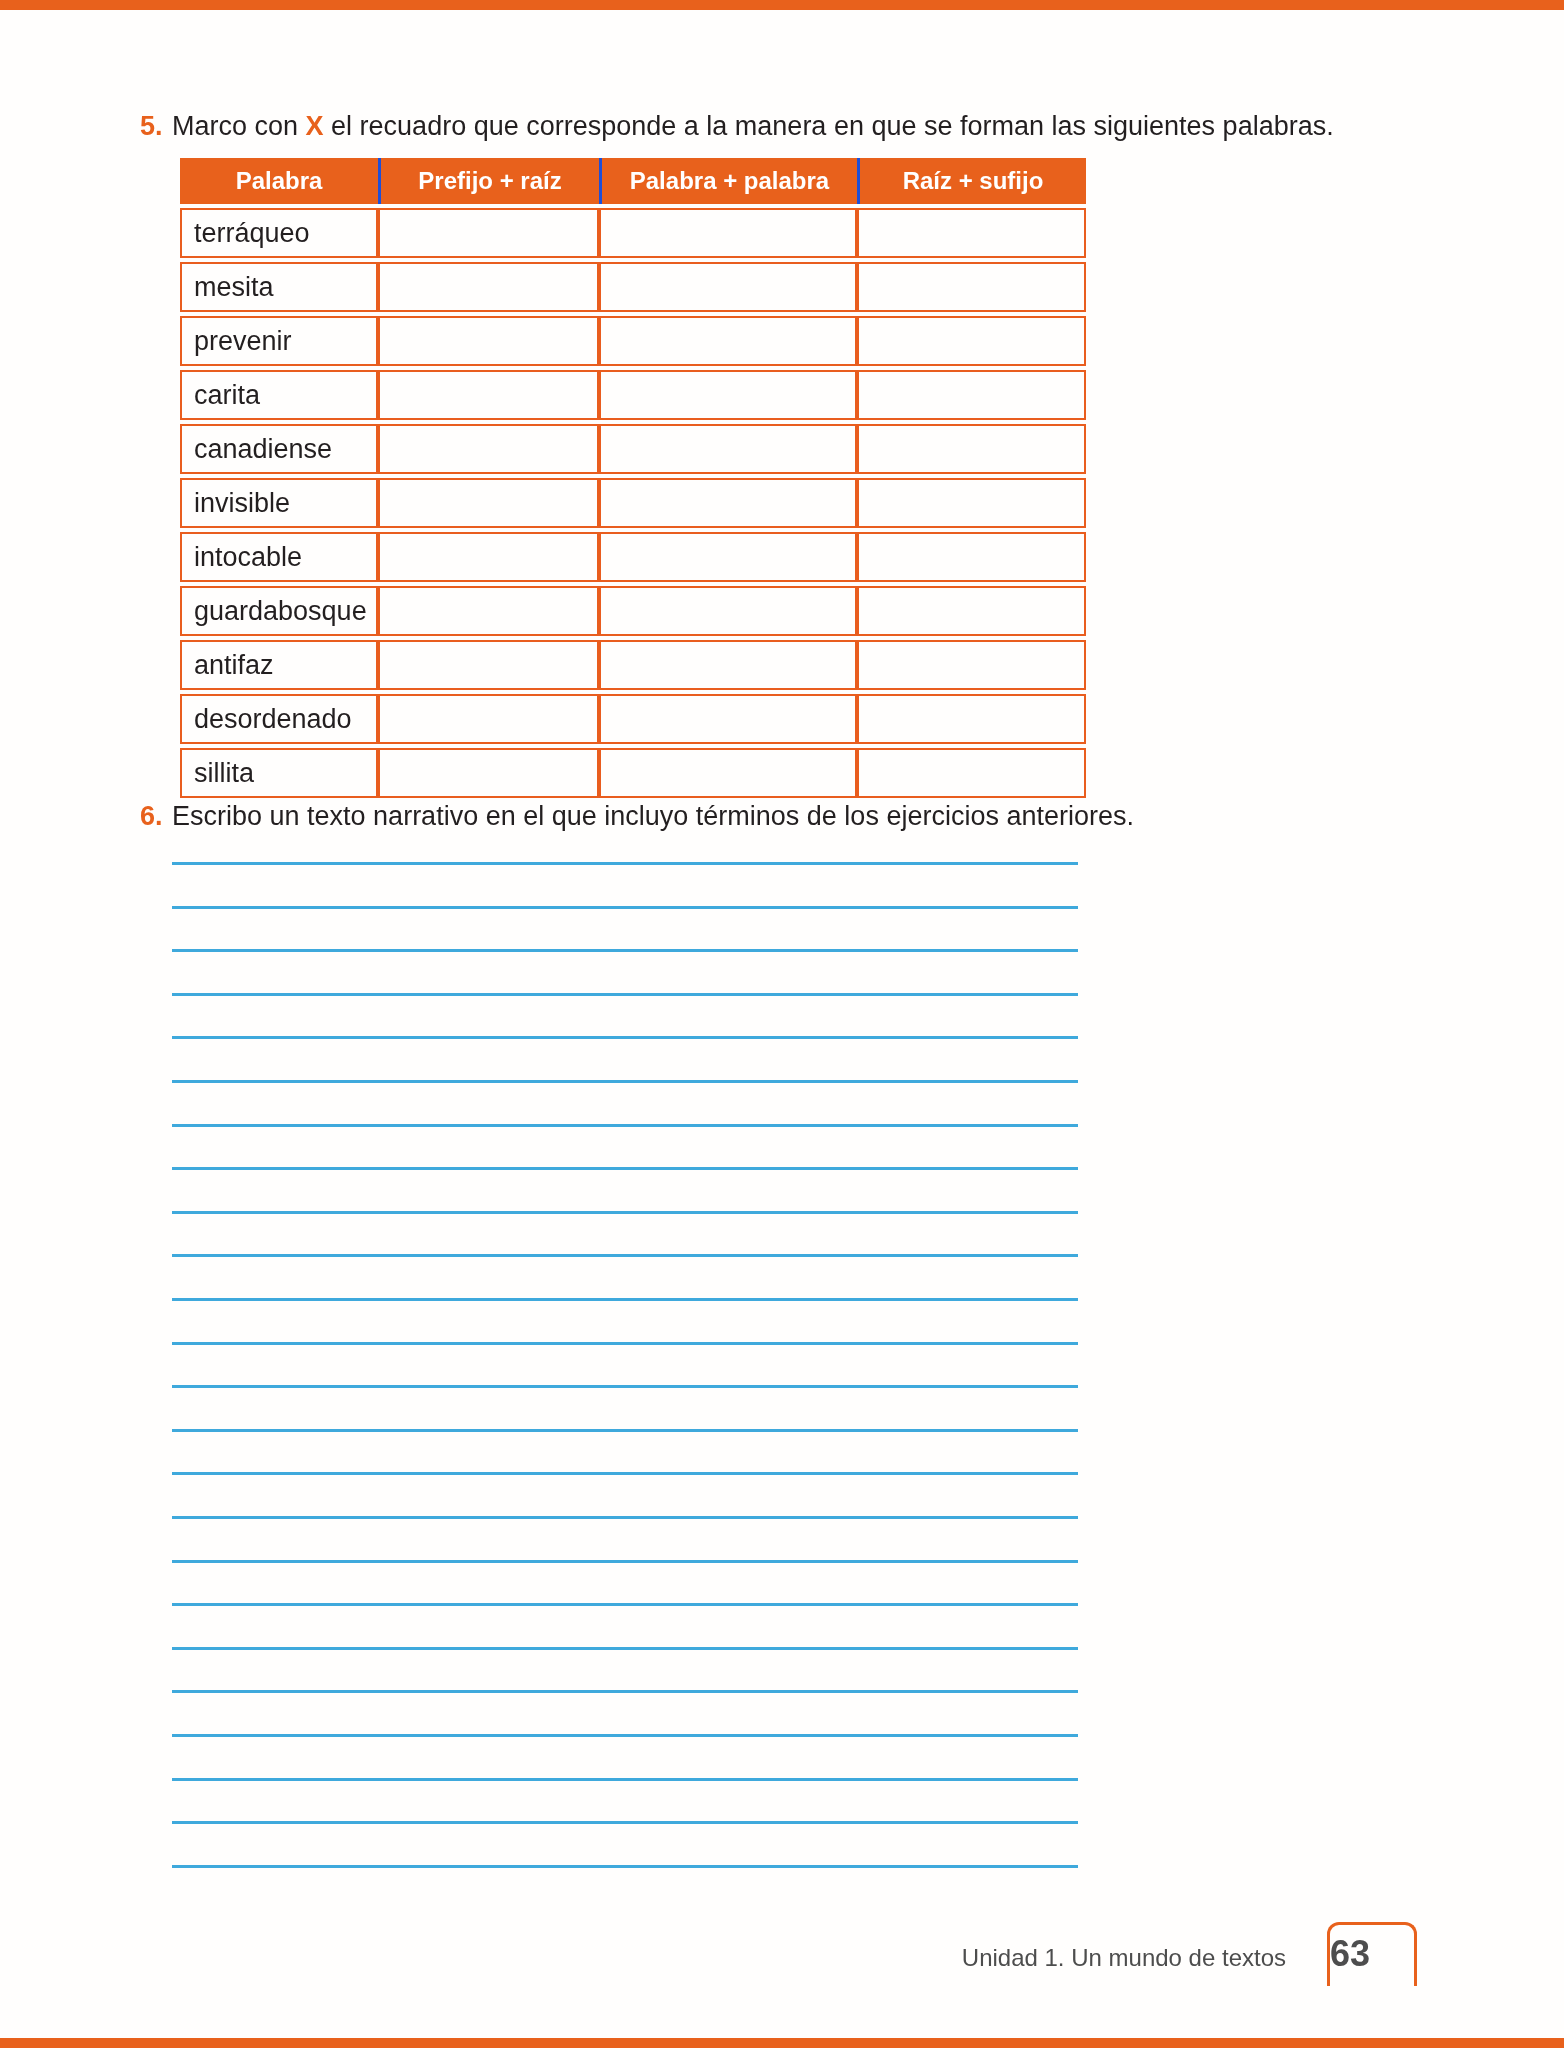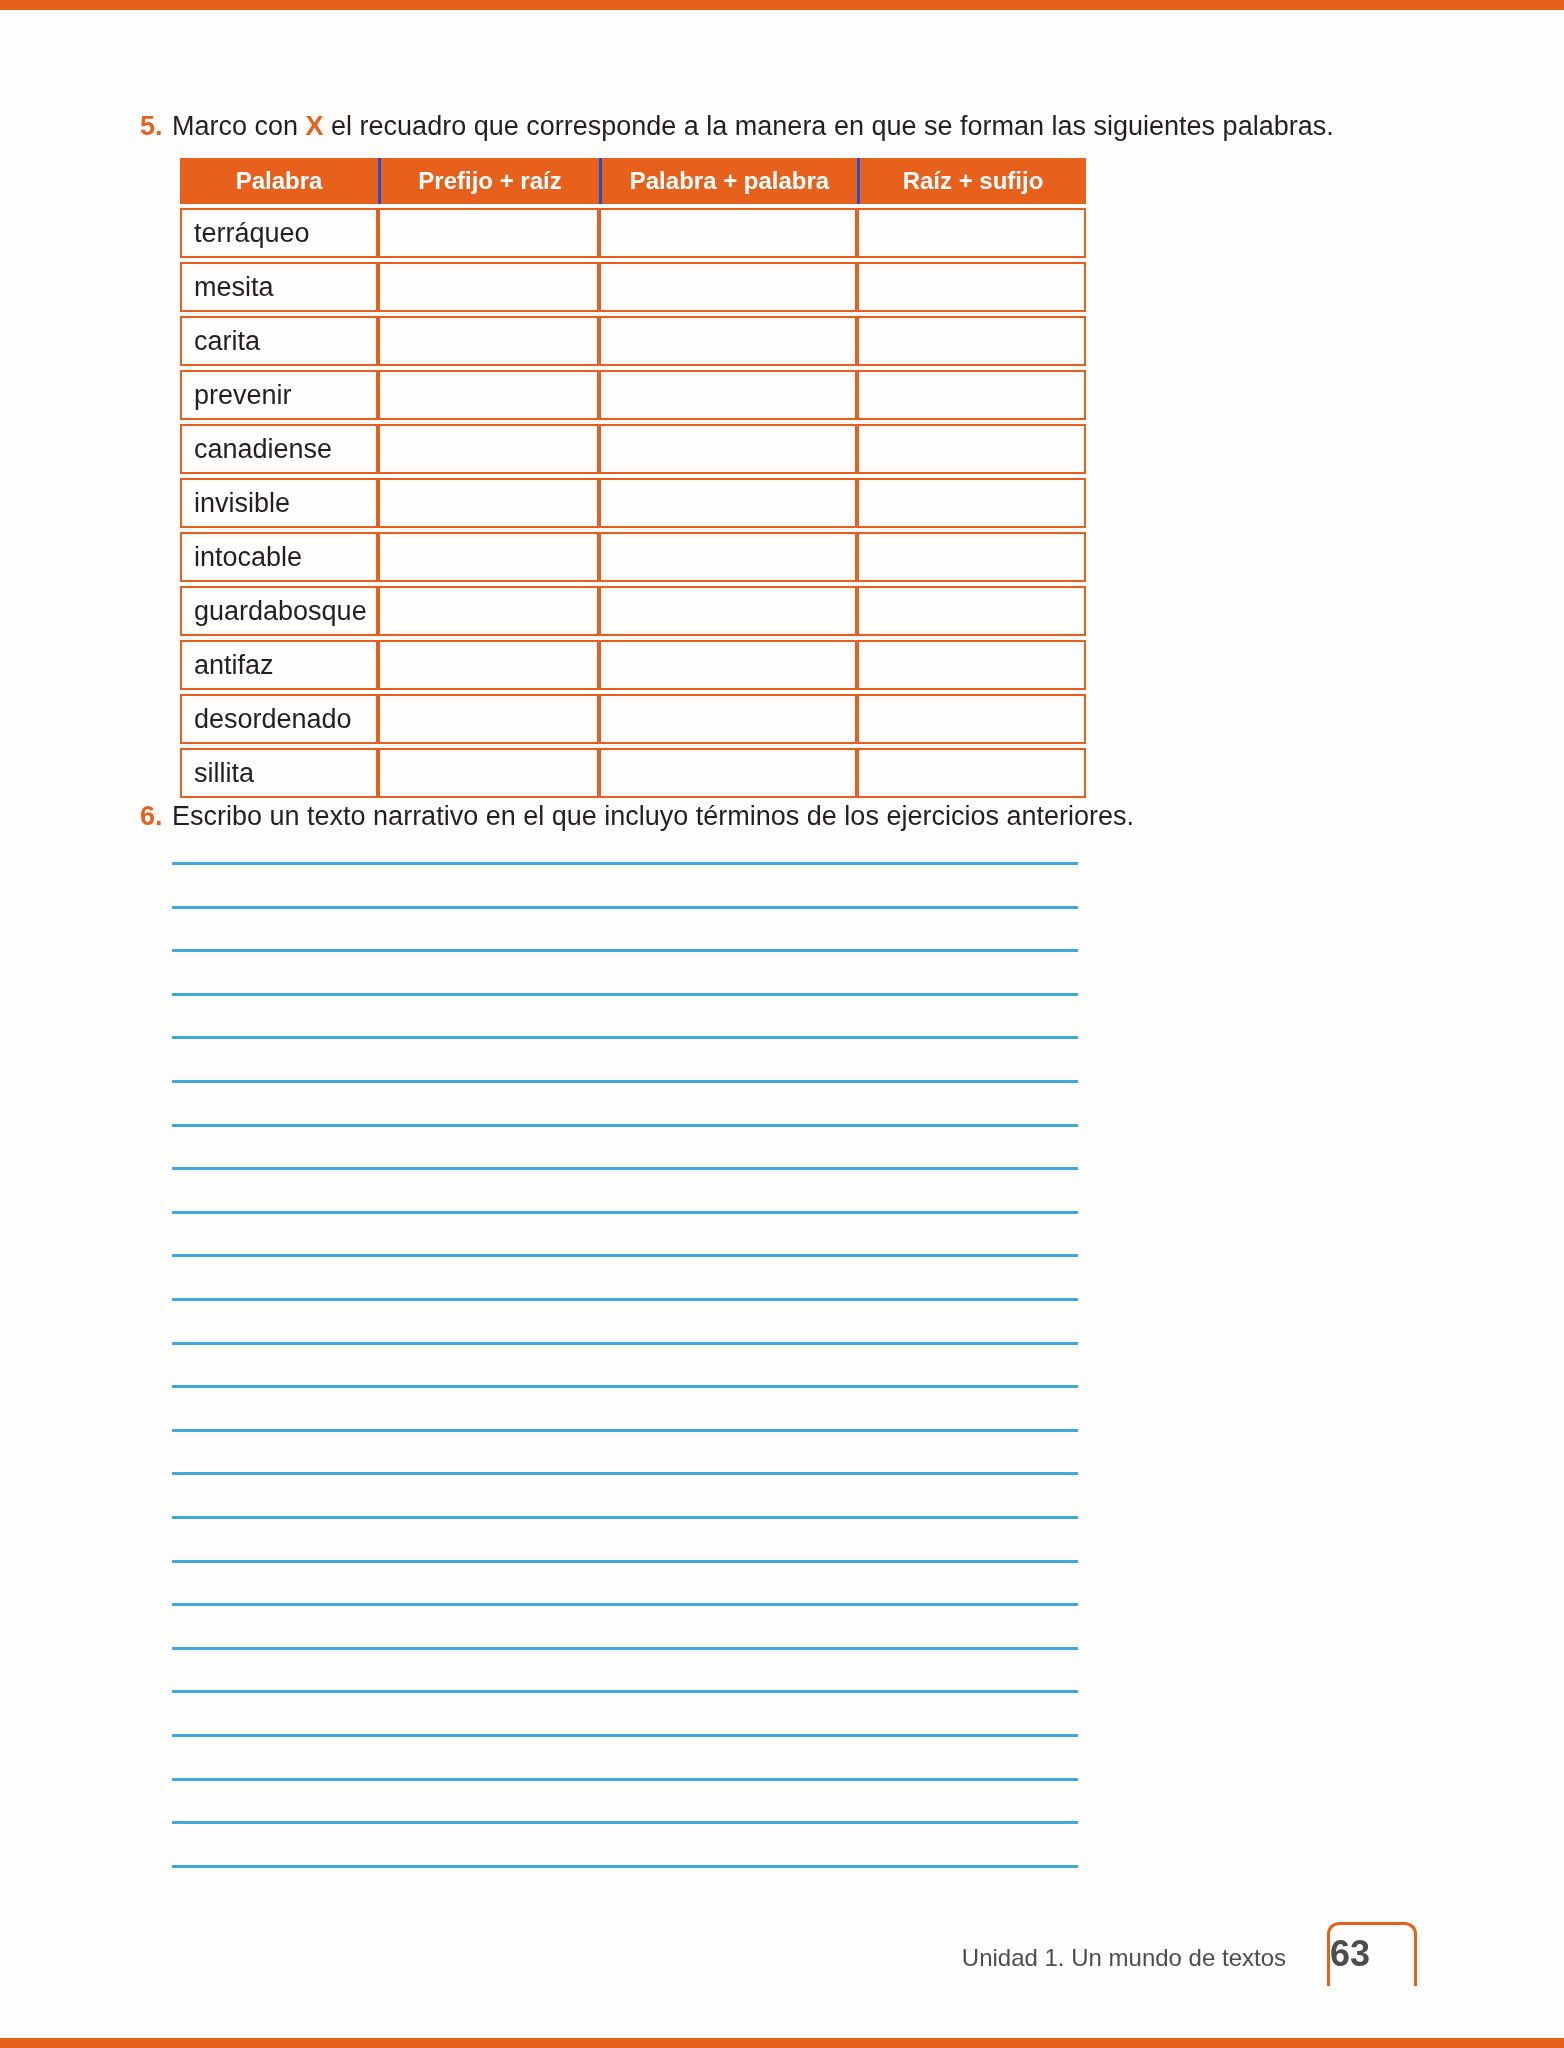--- a/index.html
+++ b/index.html
@@ -133,27 +133,27 @@
           <td class="answer-cell"></td>
           <td class="answer-cell"></td>
         </tr>
         <tr>
           <td>mesita</td>
           <td class="answer-cell"></td>
           <td class="answer-cell"></td>
           <td class="answer-cell"></td>
         </tr>
         <tr>
+          <td>prevenir</td>
+          <td class="answer-cell"></td>
+          <td class="answer-cell"></td>
+          <td class="answer-cell"></td>
+        </tr>
+        <tr>
           <td>carita</td>
-          <td class="answer-cell"></td>
-          <td class="answer-cell"></td>
-          <td class="answer-cell"></td>
-        </tr>
-        <tr>
-          <td>prevenir</td>
           <td class="answer-cell"></td>
           <td class="answer-cell"></td>
           <td class="answer-cell"></td>
         </tr>
         <tr>
           <td>canadiense</td>
           <td class="answer-cell"></td>
           <td class="answer-cell"></td>
           <td class="answer-cell"></td>
         </tr>

